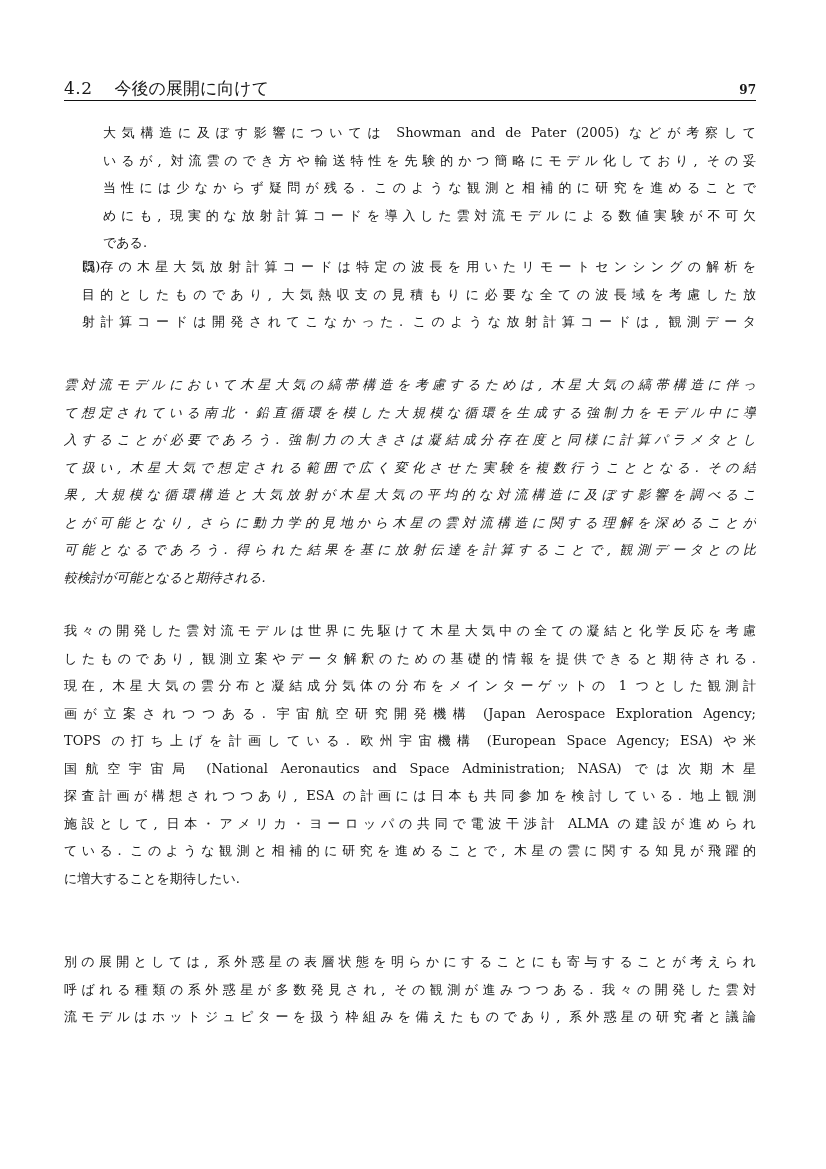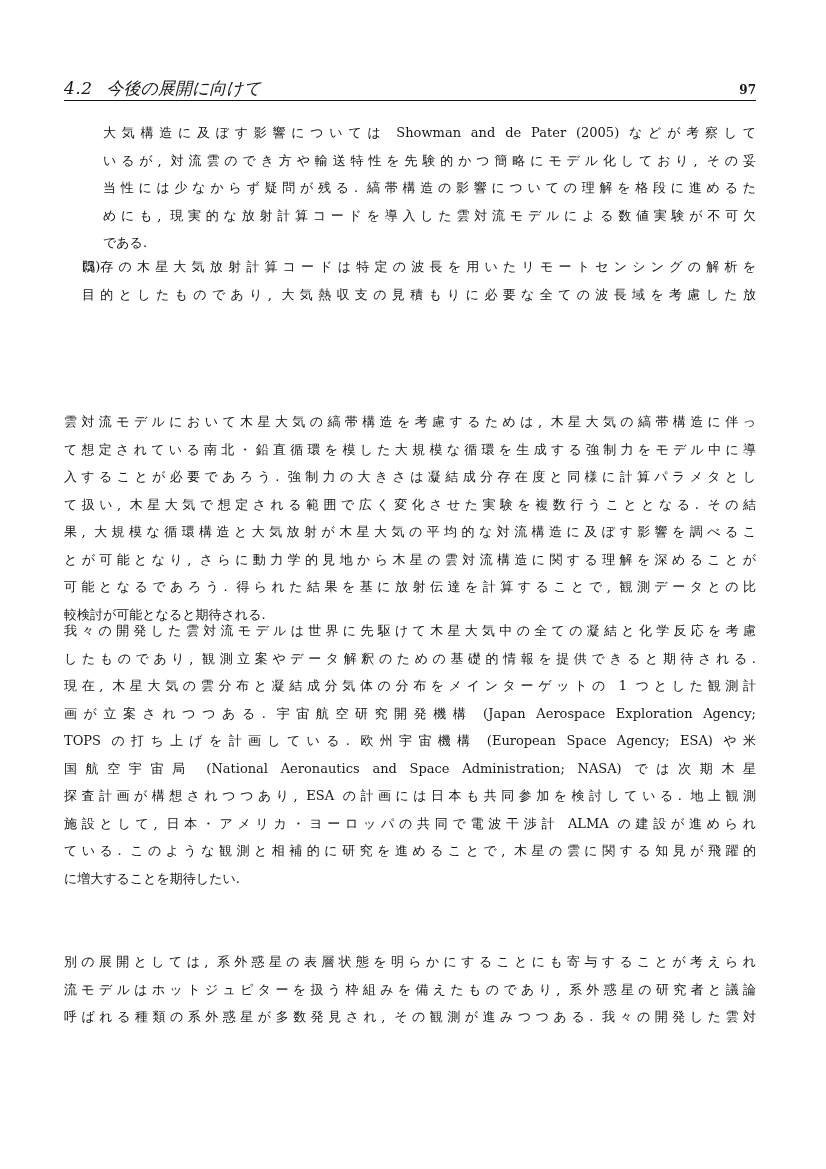--- a/index.html
+++ b/index.html
@@ -21,21 +21,21 @@
     position: absolute;
     top: 78px;
     left: 64px;
     width: 692px;
     display: flex;
     justify-content: space-between;
     align-items: baseline;
     font-size: 17px;
     line-height: 20px;
   }
-  .head-left { display: flex; gap: 14px; font-style: italic; }
+  .head-left { display: flex; gap: 22px; }
   .head-num { letter-spacing: 0.5px; }
   .head-page {
     font-weight: bold;
     font-size: 12px;
   }
   .head-rule {
     position: absolute;
     top: 100px;
     left: 64px;
     width: 692px;
@@ -68,51 +68,52 @@
     text-align-last: justify;
     white-space: normal;
     height: 27.5px;
     overflow: hidden;
   }
   .line.end {
     text-align-last: left;
   }
   #blockA { top: 119px; }
   #item3  { top: 253px; }
-  #para1  { top: 408px; }
+  #para1  { top: 371px; font-style: italic; }
   #para2  { top: 617px; }
   #para3  { top: 948px; }
 </style>
 </head>
 <body>
 
 <div class="page">
 
   <header class="running-head">
     <div class="head-left">
       <span class="head-num">4.2</span>
       <span class="head-title">今後の展開に向けて</span>
     </div>
     <span class="head-page">97</span>
   </header>
   <div class="head-rule"></div>
 
   <section id="blockA" class="block indented">
       <div class="line">大気構造に及ぼす影響については Showman and de Pater (2005) などが考察して</div>
       <div class="line">いるが, 対流雲のでき方や輸送特性を先験的かつ簡略にモデル化しており, その妥</div>
-      <div class="line">当性には少なからず疑問が残る. 縞帯構造の影響についての理解を格段に進めるた</div>
+      <div class="line">当性には少なからず疑問が残る. このような観測と相補的に研究を進めることで</div>
       <div class="line">めにも, 現実的な放射計算コードを導入した雲対流モデルによる数値実験が不可欠</div>
       <div class="line end">である.</div>
     </section>
 
   <section id="item3" class="block item3-wrap">
     <span class="item-label">(3)</span>
     <div class="item-body">
         <div class="line">既存の木星大気放射計算コードは特定の波長を用いたリモートセンシングの解析を</div>
         <div class="line">目的としたものであり, 大気熱収支の見積もりに必要な全ての波長域を考慮した放</div>
+        <div class="line">射計算コードは開発されてこなかった. このような放射計算コードは, 観測データ</div>
       </div>
   </section>
 
   <section id="para1" class="block">
       <div class="line">雲対流モデルにおいて木星大気の縞帯構造を考慮するためは, 木星大気の縞帯構造に伴っ</div>
       <div class="line">て想定されている南北・鉛直循環を模した大規模な循環を生成する強制力をモデル中に導</div>
       <div class="line">入することが必要であろう. 強制力の大きさは凝結成分存在度と同様に計算パラメタとし</div>
       <div class="line">て扱い, 木星大気で想定される範囲で広く変化させた実験を複数行うこととなる. その結</div>
       <div class="line">果, 大規模な循環構造と大気放射が木星大気の平均的な対流構造に及ぼす影響を調べるこ</div>
       <div class="line">とが可能となり, さらに動力学的見地から木星の雲対流構造に関する理解を深めることが</div>
@@ -128,17 +129,17 @@
       <div class="line">TOPS の打ち上げを計画している. 欧州宇宙機構 (European Space Agency; ESA) や米</div>
       <div class="line">国航空宇宙局 (National Aeronautics and Space Administration; NASA) では次期木星</div>
       <div class="line">探査計画が構想されつつあり, ESA の計画には日本も共同参加を検討している. 地上観測</div>
       <div class="line">施設として, 日本・アメリカ・ヨーロッパの共同で電波干渉計 ALMA の建設が進められ</div>
       <div class="line">ている. このような観測と相補的に研究を進めることで, 木星の雲に関する知見が飛躍的</div>
       <div class="line end">に増大することを期待したい.</div>
     </section>
 
   <section id="para3" class="block">
       <div class="line">別の展開としては, 系外惑星の表層状態を明らかにすることにも寄与することが考えられ</div>
+      <div class="line">呼ばれる種類の系外惑星が多数発見され, その観測が進みつつある. 我々の開発した雲対</div>
       <div class="line">流モデルはホットジュピターを扱う枠組みを備えたものであり, 系外惑星の研究者と議論</div>
-      <div class="line">呼ばれる種類の系外惑星が多数発見され, その観測が進みつつある. 我々の開発した雲対</div>
     </section>
 
 </div>
 
 </body></html>

